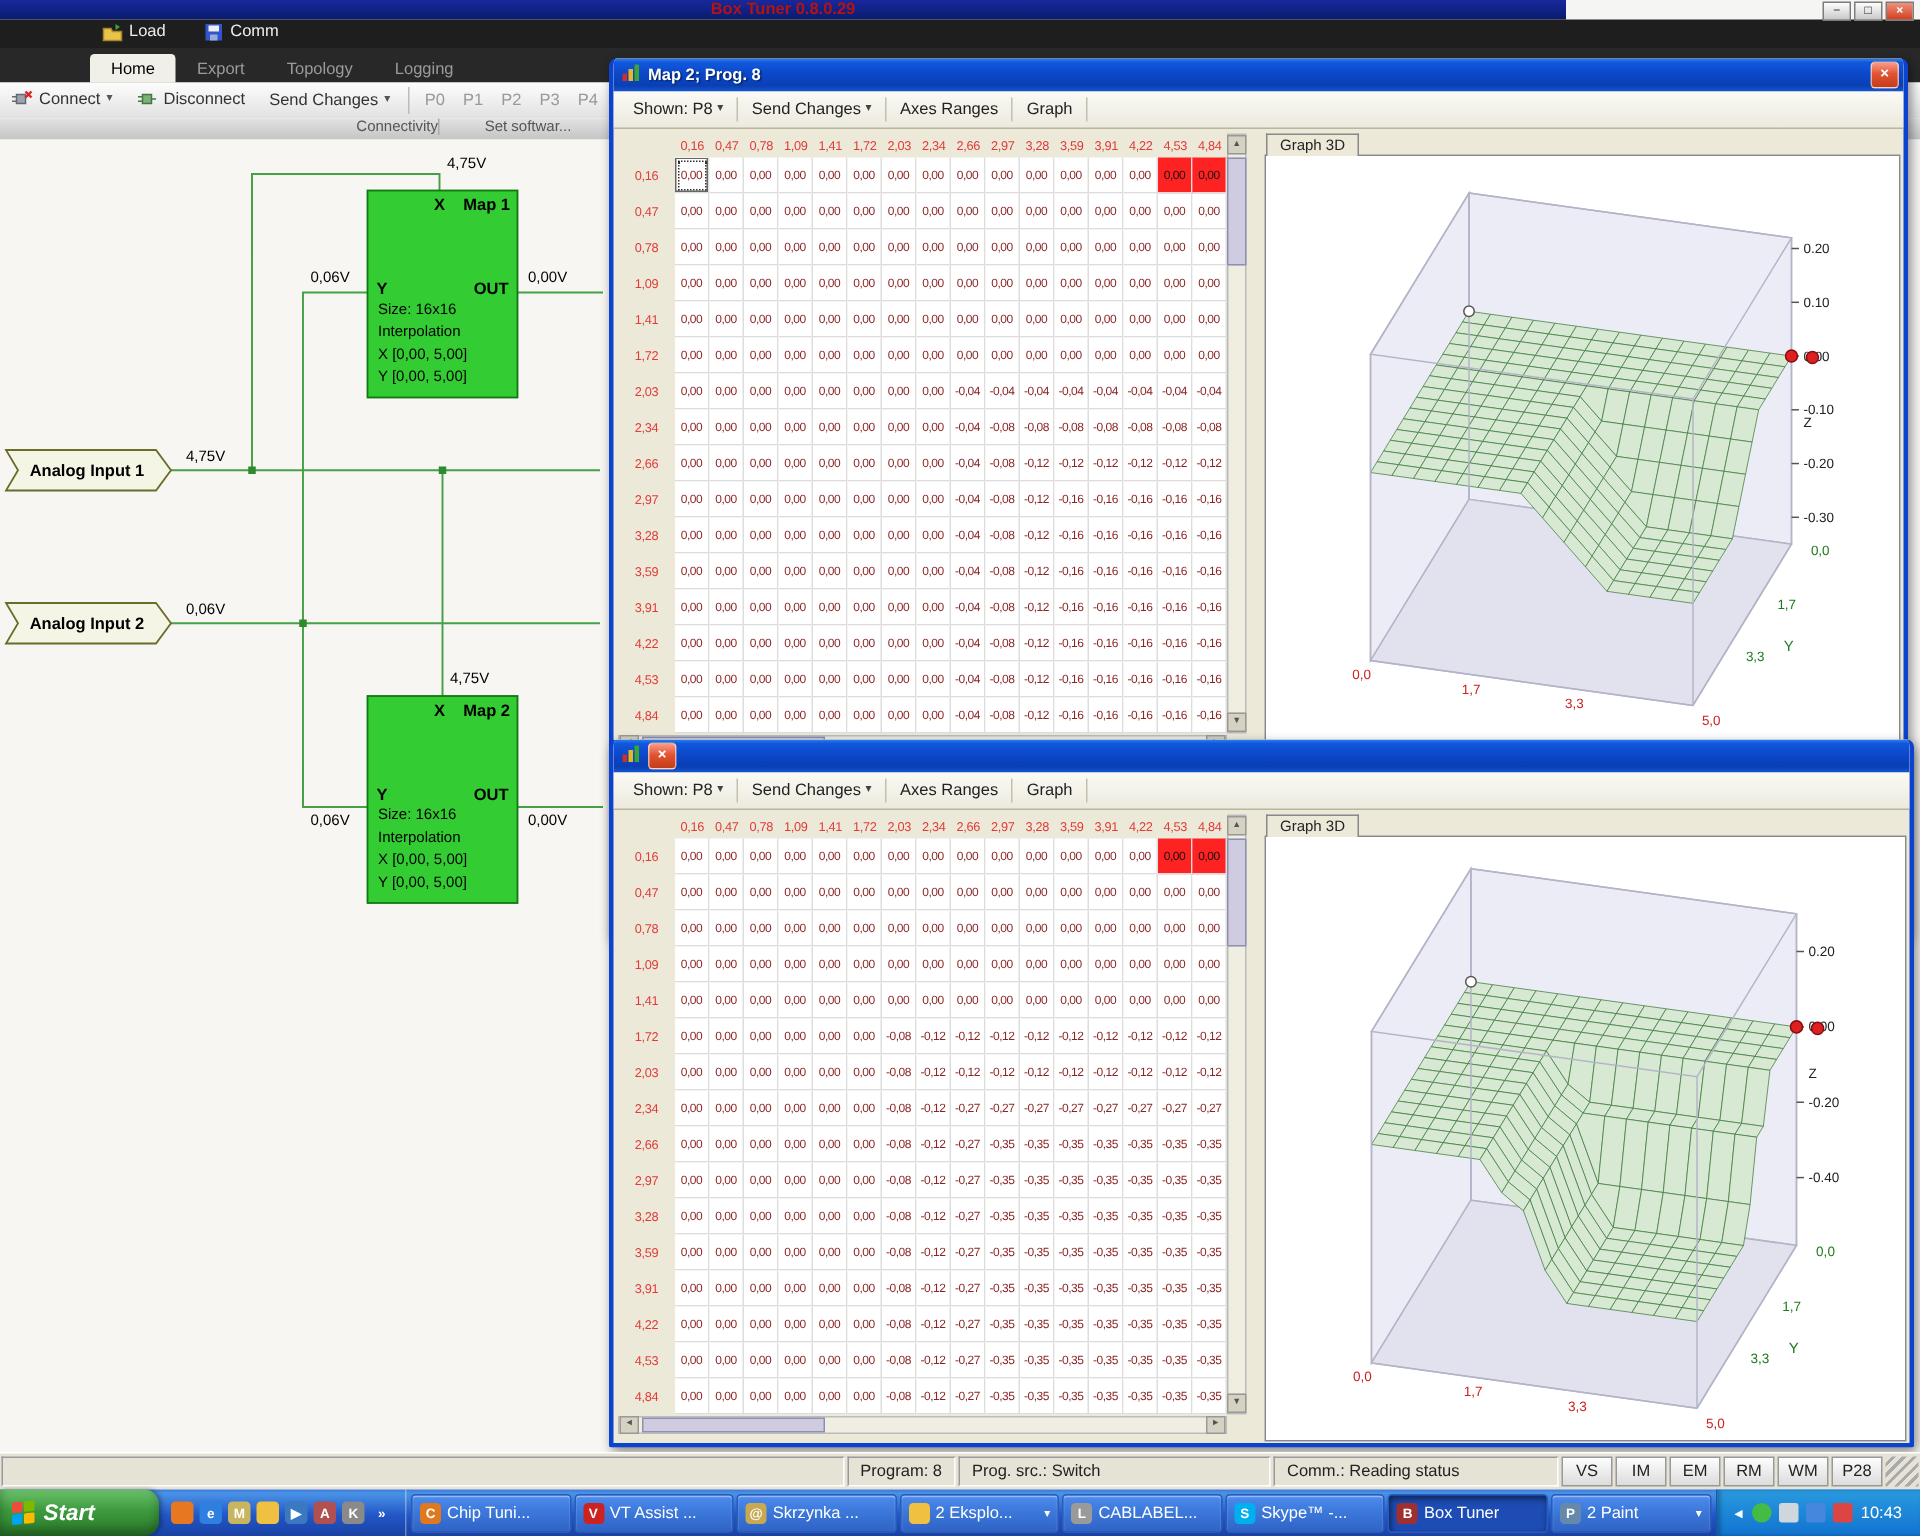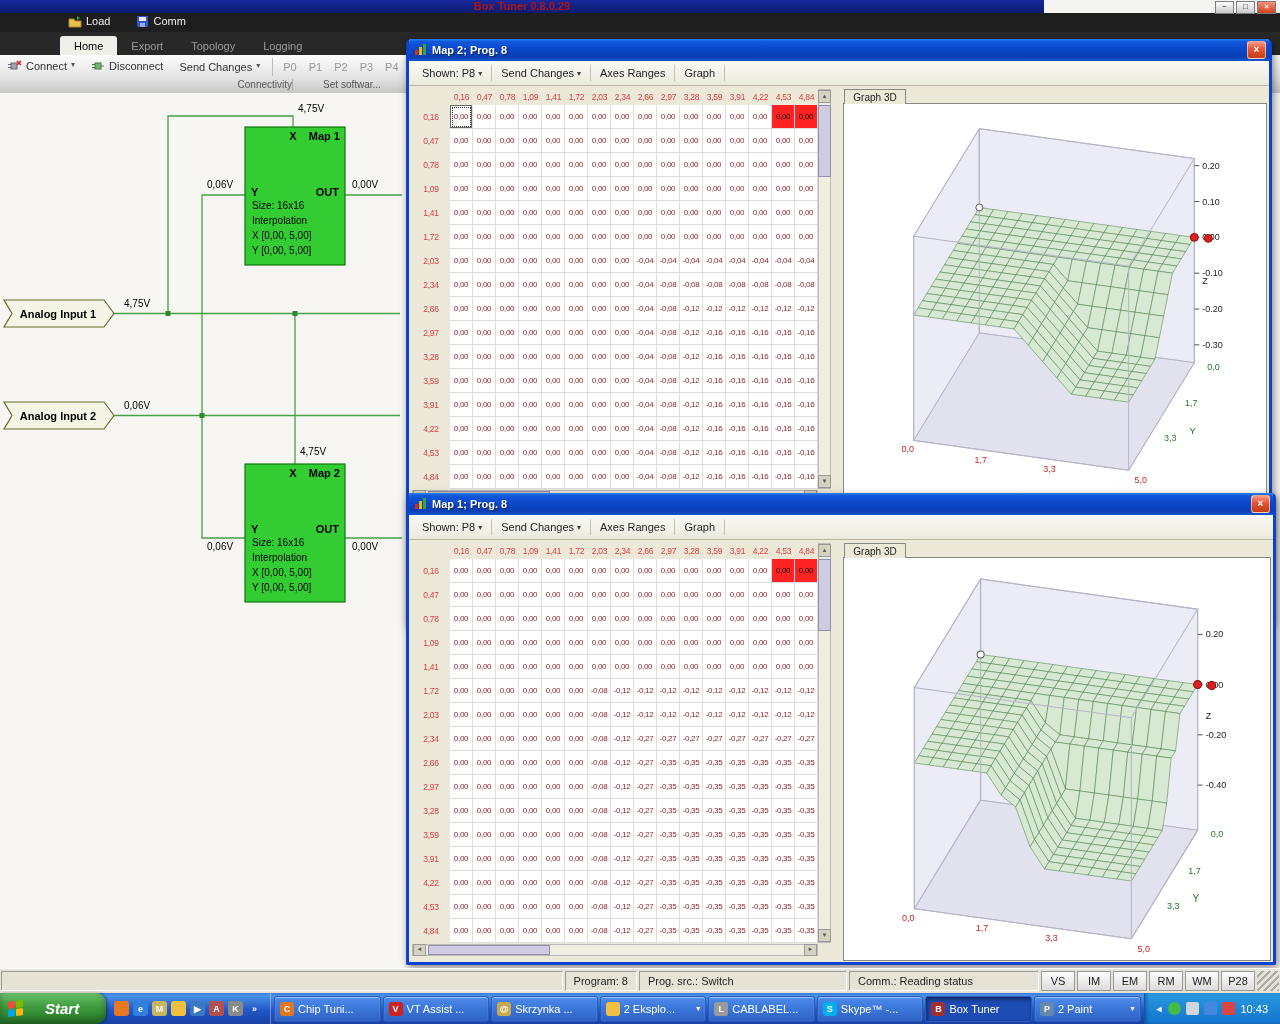--- a/index.html
+++ b/index.html
@@ -43,21 +43,21 @@
   .map-win{position:absolute;border:3px solid #0a43cf;border-top:0;border-radius:5px 5px 2px 2px;
     background:#ece9d8;overflow:hidden;box-shadow:2px 3px 8px rgba(0,0,0,.45);box-sizing:border-box;}
   .mw-title{height:22px;display:flex;align-items:center;gap:4px;padding:0 3px 0 5px;
     background:linear-gradient(180deg,#2a80f0 0%,#1158dc 12%,#0b47c8 48%,#0a3fb4 82%,#1458d0 100%);}
   .mw-title-text{flex:1;color:#fff;font-weight:bold;font-size:11px;text-shadow:1px 1px 1px rgba(0,0,0,.5);}
   .mw-close{width:17px;height:16px;border:1px solid rgba(255,255,255,.55);border-radius:3px;
     background:linear-gradient(#f89a86,#e25432 45%,#c33c1a);color:#fff;font-weight:bold;font-size:10px;
     line-height:15px;text-align:center;}
   .mw-toolbar{height:24px;background:linear-gradient(#fbfaf4,#eceade);border-bottom:1px solid #b9b5a0;
     display:flex;align-items:center;padding-left:6px;}
-  .tb-item{display:flex;align-items:center;gap:3px;padding:3px 7px;color:#222;}
+  .tb-item{display:flex;align-items:flex-start;gap:3px;padding:3px 7px;color:#222;}
   .tb-arrow{font-size:8px;color:#444;}
   .tb-sep{width:1px;height:16px;background:#c4c0ae;margin:0 2px;}
   .mw-body{display:flex;height:calc(100% - 46px);}
   .grid-panel{width:430px;padding:3px 0 0 3px;box-sizing:border-box;}
   .grid-flex{display:flex;}
   .grid-cells{display:grid;grid-template-columns:38px repeat(16,23px);
     grid-template-rows:16px repeat(16,24px);background:#ece9d8;}
   .ghdr{font-size:8.5px;color:#e13b3b;display:flex;align-items:center;justify-content:center;letter-spacing:-.2px;}
   .gcell{font-size:8px;color:#8b2525;background:#fff;border-right:1px solid #ddd;border-bottom:1px solid #ddd;
     display:flex;align-items:center;justify-content:center;letter-spacing:-.3px;}
@@ -84,21 +84,21 @@
   .sseg{border:1px solid;border-color:#9a9a9a #fff #fff #9a9a9a;margin:2px 1px;padding:3px 8px;white-space:nowrap;}
   .sspacer{flex:1;border:1px solid;border-color:#9a9a9a #fff #fff #9a9a9a;margin:2px 1px;}
   .sbtn{width:32px;text-align:center;border:1px solid #999;background:linear-gradient(#fdfdfd,#dcdcdc);
     margin:2px 1px;padding:3px 0;}
   #resize-grip{width:22px;margin:2px 1px;background:
     repeating-linear-gradient(135deg,#e6e3d6 0 3px,#aaa 3px 5px);}
 
   
   #taskbar{position:absolute;left:0;top:993px;width:1280px;height:31px;display:flex;align-items:stretch;
     background:linear-gradient(#3b77dd,#4993e6 8%,#2257c7 55%,#1941a5 100%);}
-  #start-btn{flex:0 0 86px;display:flex;align-items:center;gap:22px;padding:0 12px 0 8px;color:#fff;
+  #start-btn{flex:0 0 86px;display:flex;align-items:center;gap:6px;padding:0 12px 0 8px;color:#fff;
     font-weight:bold;font-style:italic;font-size:15px;border-radius:0 10px 10px 0;
     background:linear-gradient(#6cc26c,#3d9b3d 45%,#2a7c2c);box-shadow:inset 0 -4px 8px rgba(0,0,0,.3),2px 0 3px rgba(0,0,0,.3);}
   .flag{display:grid;grid-template-columns:7px 7px;grid-template-rows:7px 7px;gap:1px;transform:skewY(-6deg);}
   .flag i{border-radius:1px;}
   #quick-launch{display:flex;align-items:center;gap:4px;padding:0 8px;border-right:1px solid rgba(255,255,255,.35);}
   .qicon{width:15px;height:15px;border-radius:3px;display:flex;align-items:center;justify-content:center;
     color:#fff;font-size:9px;font-weight:bold;}
   #tasks{flex:1;display:flex;align-items:center;overflow:hidden;padding:0 2px;}
   .task-btn{flex:1 1 96px;max-width:110px;height:24px;margin:0 1px;display:flex;align-items:center;gap:4px;
     padding:0 5px;color:#fff;border:1px solid #2a5bb8;border-radius:3px;overflow:hidden;white-space:nowrap;
@@ -850,21 +850,20 @@
 
 <div class="map-win" id="mw1" style="left:406px;top:493px;width:870px;height:472px;">
   <div class="mw-title">
     <span>
       <svg width="14" height="13">
           <rect x="1" y="7" width="3" height="5" fill="#d03020"></rect>
           <rect x="5" y="4" width="3" height="8" fill="#e8b820"></rect>
           <rect x="9" y="1" width="3" height="11" fill="#3aa33a"></rect>
         </svg>
     </span>
-    <span class="mw-title-text">Map 1; Prog. 8</span>
     <span class="mw-close">×</span>
   </div>
   <div class="mw-toolbar">
       <div class="tb-item">
         <span>Shown: P8</span>
         <span class="tb-arrow">▾</span>
       </div>
       <div class="tb-sep"></div>
       <div class="tb-item">
         <span>Send Changes</span>

